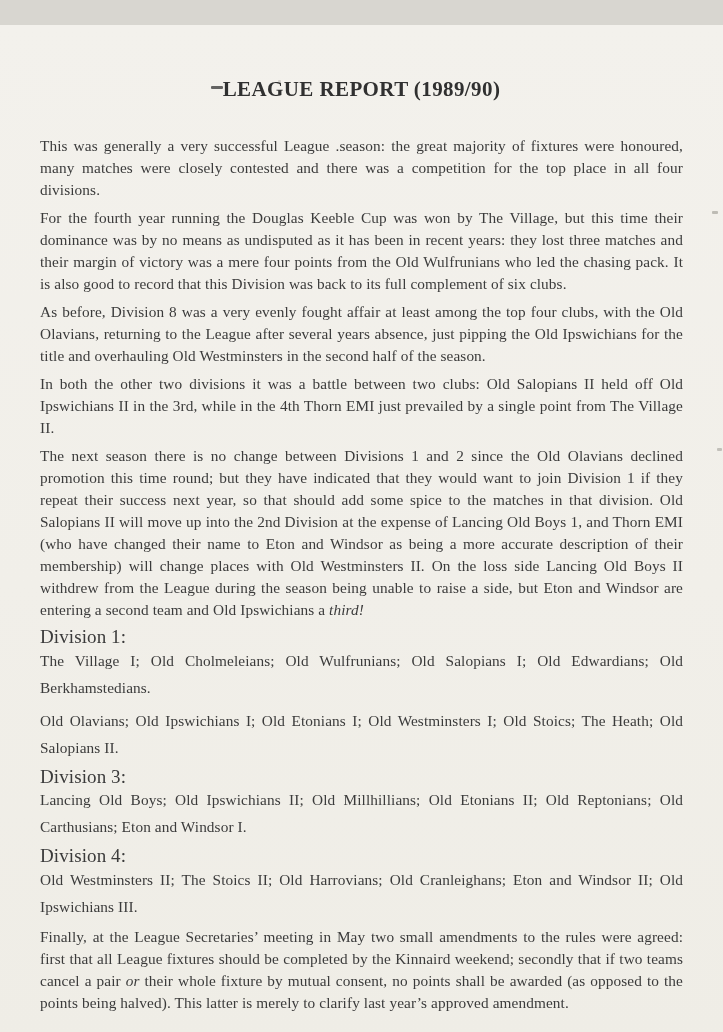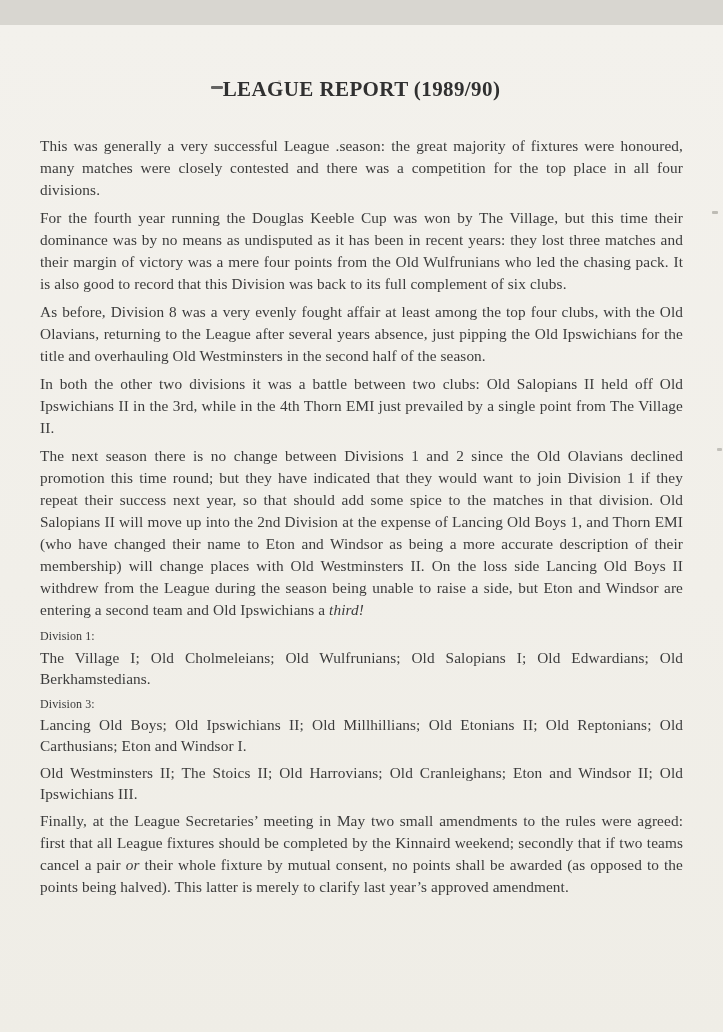--- a/index.html
+++ b/index.html
@@ -27,24 +27,24 @@
   .para{
     margin:0 0 6px 0;
     font-size:15.3px;
     line-height:22px;
     text-align:justify;
     letter-spacing:.1px;
   }
   .para em{font-style:italic;}
   .division{margin:0 0 6px 0;}
   .division-label{
-    font-size:12px;line-height:19.6px;letter-spacing:.1px;
+    font-size:19px;line-height:19.6px;letter-spacing:.1px;
   }
   .division-teams{
-    font-size:15.3px;line-height:21px;text-align:justify;letter-spacing:.1px;
+    font-size:15.3px;line-height:27px;text-align:justify;letter-spacing:.1px;
   }
   .signature{
     margin-top:4px;
     font-size:15.3px;line-height:19.6px;
     text-align:right;
     letter-spacing:.6px;
   }
   
   .strike{
     position:absolute;left:211px;top:61px;width:12px;height:2.5px;
@@ -79,28 +79,30 @@
 
     <p class="para"><span>The next season there is no change between Divisions 1 and 2 since the Old Olavians declined promotion this time round; but they have indicated that they would want to join Division 1 if they repeat their success next year, so that should add some spice to the matches in that division. Old Salopians II will move up into the 2nd Division at the expense of Lancing Old Boys 1, and Thorn EMI (who have changed their name to Eton and Windsor as being a more accurate description of their membership) will change places with Old Westminsters II. On the loss side Lancing Old Boys II withdrew from the League during the season being unable to raise a side, but Eton and Windsor are entering a second team and Old Ipswichians a </span><em>third!</em></p>
 
 
     <div class="division">
       <div class="division-label">Division 1:</div>
       <div class="division-teams">The Village I; Old Cholmeleians; Old Wulfrunians; Old Salopians I; Old Edwardians; Old Berkhamstedians.</div>
     </div>
 
     <div class="division">
+      <div class="division-teams">Old Olavians; Old Ipswichians I; Old Etonians I; Old Westminsters I; Old Stoics; The Heath; Old Salopians II.</div>
     </div>
 
     <div class="division">
       <div class="division-label">Division 3:</div>
       <div class="division-teams">Lancing Old Boys; Old Ipswichians II; Old Millhillians; Old Etonians II; Old Reptonians; Old Carthusians; Eton and Windsor I.</div>
     </div>
 
     <div class="division">
+      <div class="division-label">Division 4:</div>
       <div class="division-teams">Old Westminsters II; The Stoics II; Old Harrovians; Old Cranleighans; Eton and Windsor II; Old Ipswichians III.</div>
     </div>
 
     <p class="para"><span>Finally, at the League Secretaries’ meeting in May two small amendments to the rules were agreed: first that all League fixtures should be completed by the Kinnaird weekend; secondly that if two teams cancel a pair </span><em>or</em><span> their whole fixture by mutual consent, no points shall be awarded (as opposed to the points being halved). This latter is merely to clarify last year’s approved amendment.</span></p>
 
 
   </div>
 </div>
 
 </body></html>

